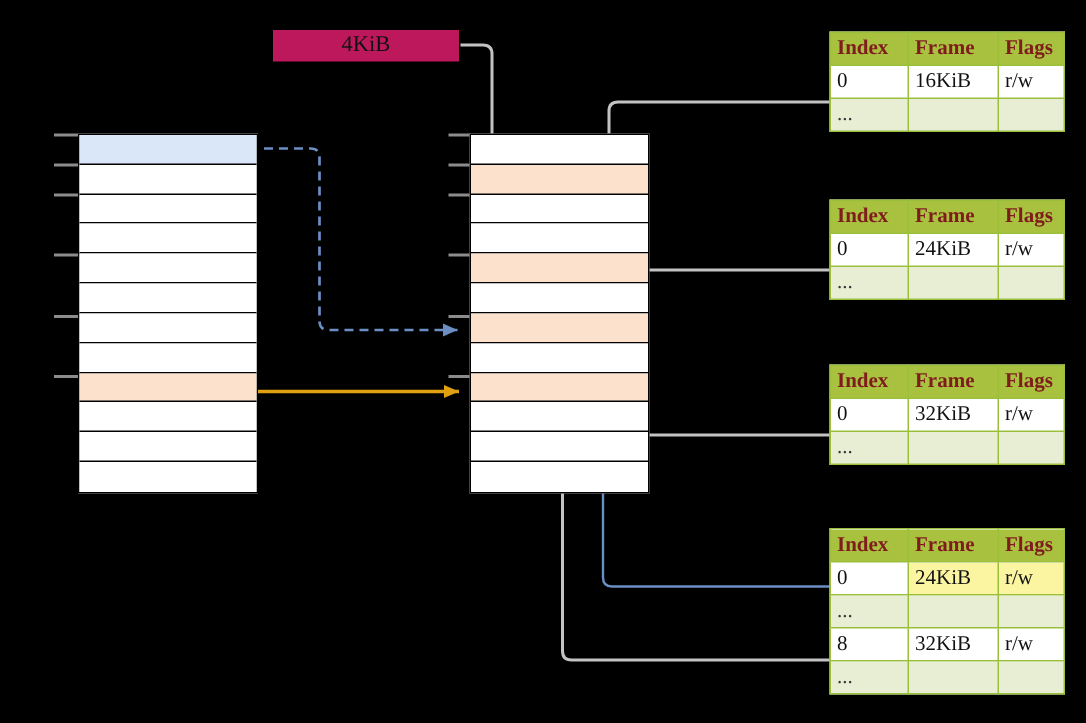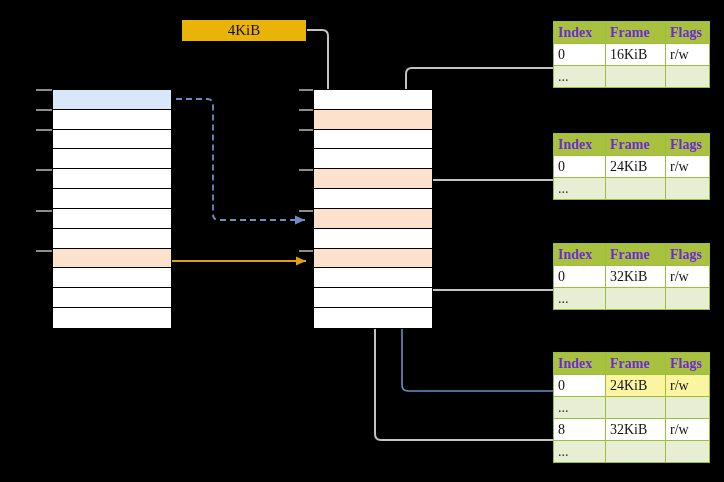--- a/index.html
+++ b/index.html
@@ -2,40 +2,40 @@
 <html><head>
 <meta charset="utf-8">
 <style>
   html,body{margin:0;padding:0;background:#000;}
   body{width:724px;height:482px;position:relative;overflow:hidden;
        font-family:"Liberation Serif","DejaVu Serif",serif;}
   #stage{position:absolute;left:0;top:0;width:724px;height:482px;}
   #svg-layer{position:absolute;left:0;top:0;width:724px;height:482px;}
 
   
-  .label-box{position:absolute;background:#eab308;border:0;
+  .label-box{position:absolute;background:#be185d;border:0;
              display:flex;align-items:center;justify-content:center;
              color:#111;font-size:15px;line-height:1;}
 
   
   .memcol{position:absolute;border:1px solid #000;box-sizing:border-box;
           background:#fff;}
   .memrow{box-sizing:border-box;border-bottom:1px solid #000;background:#fff;}
   .memrow:last-child{border-bottom:0;}
   .memrow.blue{background:#dae7f8;}
   .memrow.peach{background:#fce2cc;}
 
   
   .ptable{position:absolute;border-collapse:collapse;background:#fff;
           table-layout:fixed;}
   .ptable td,.ptable th{border:1px solid #9cbf3b;
         font-size:14px;line-height:1;padding:2px 4px;height:22px;
         box-sizing:border-box;text-align:left;color:#111;
         overflow:hidden;white-space:nowrap;}
-  .ptable th{background:#a8c240;color:#6d28d9;font-weight:bold;}
+  .ptable th{background:#a8c240;color:#7f1d1d;font-weight:bold;}
   .ptable td.ell{background:#e8eed4;color:#333;}
   .ptable td.hl{background:#fbf4a0;}
   .col-i{width:52px;}
   .col-f{width:60px;}
   .col-g{width:44px;}
 </style>
 </head>
 <body>
 
 <div id="stage">

